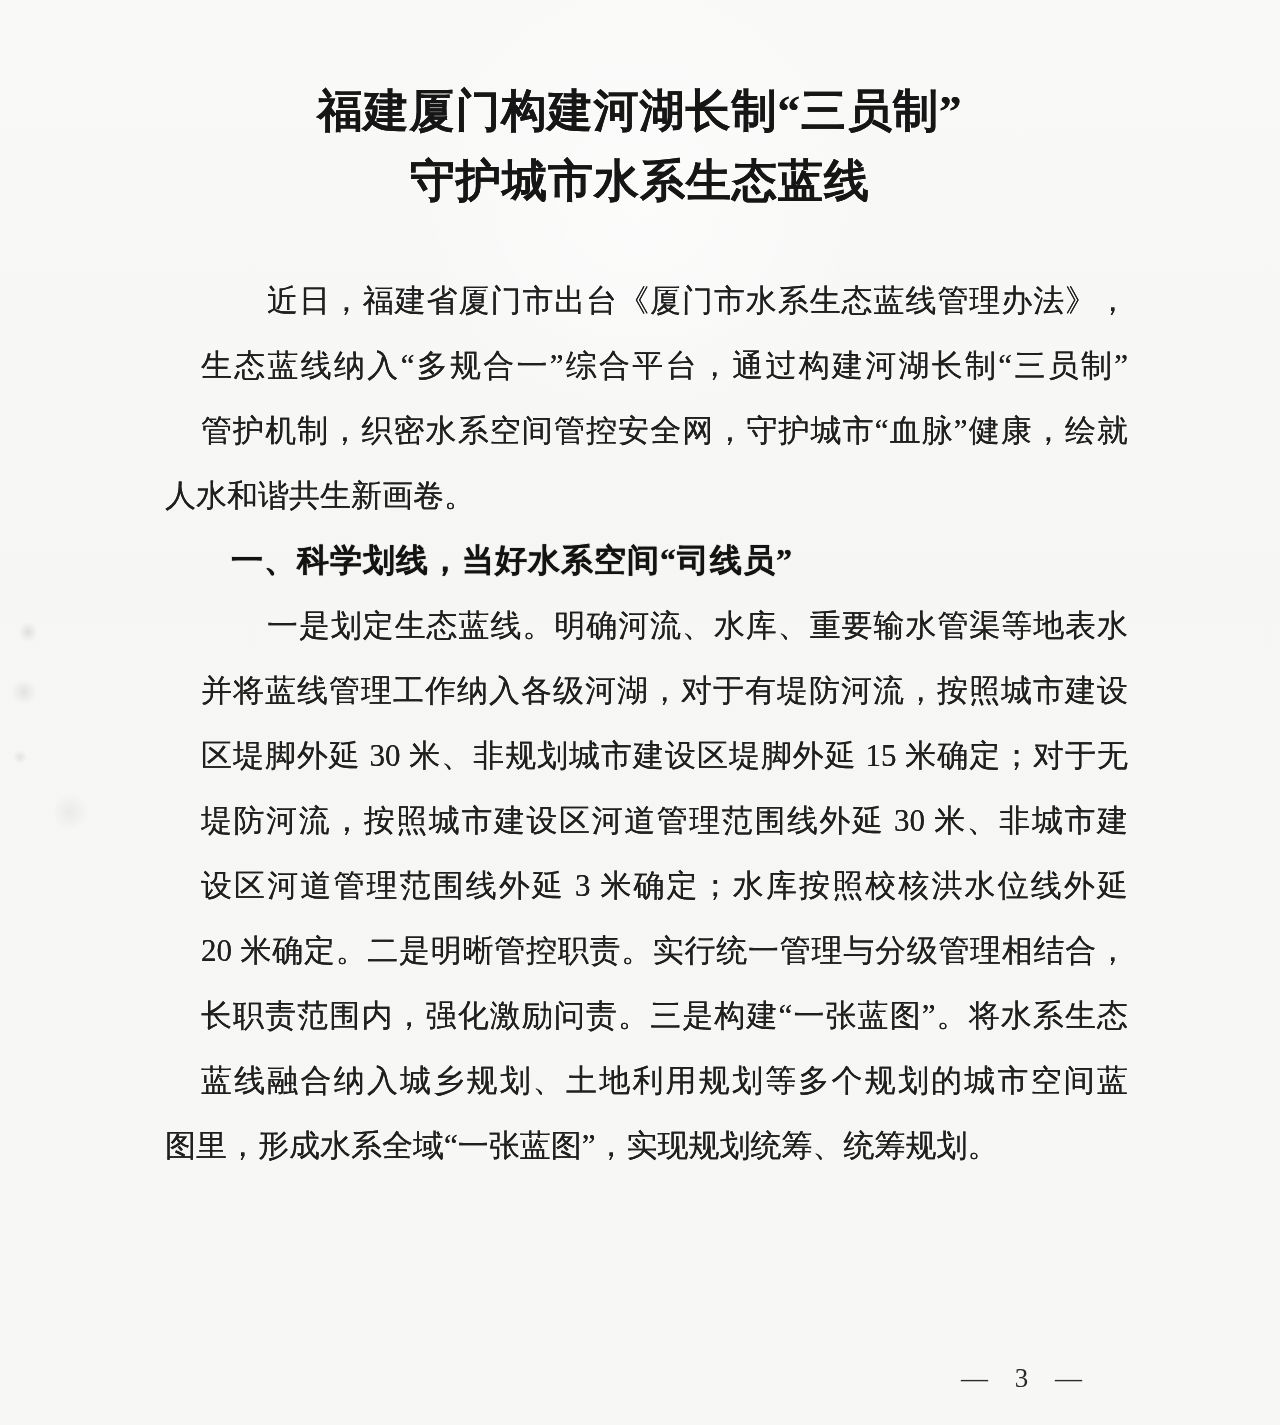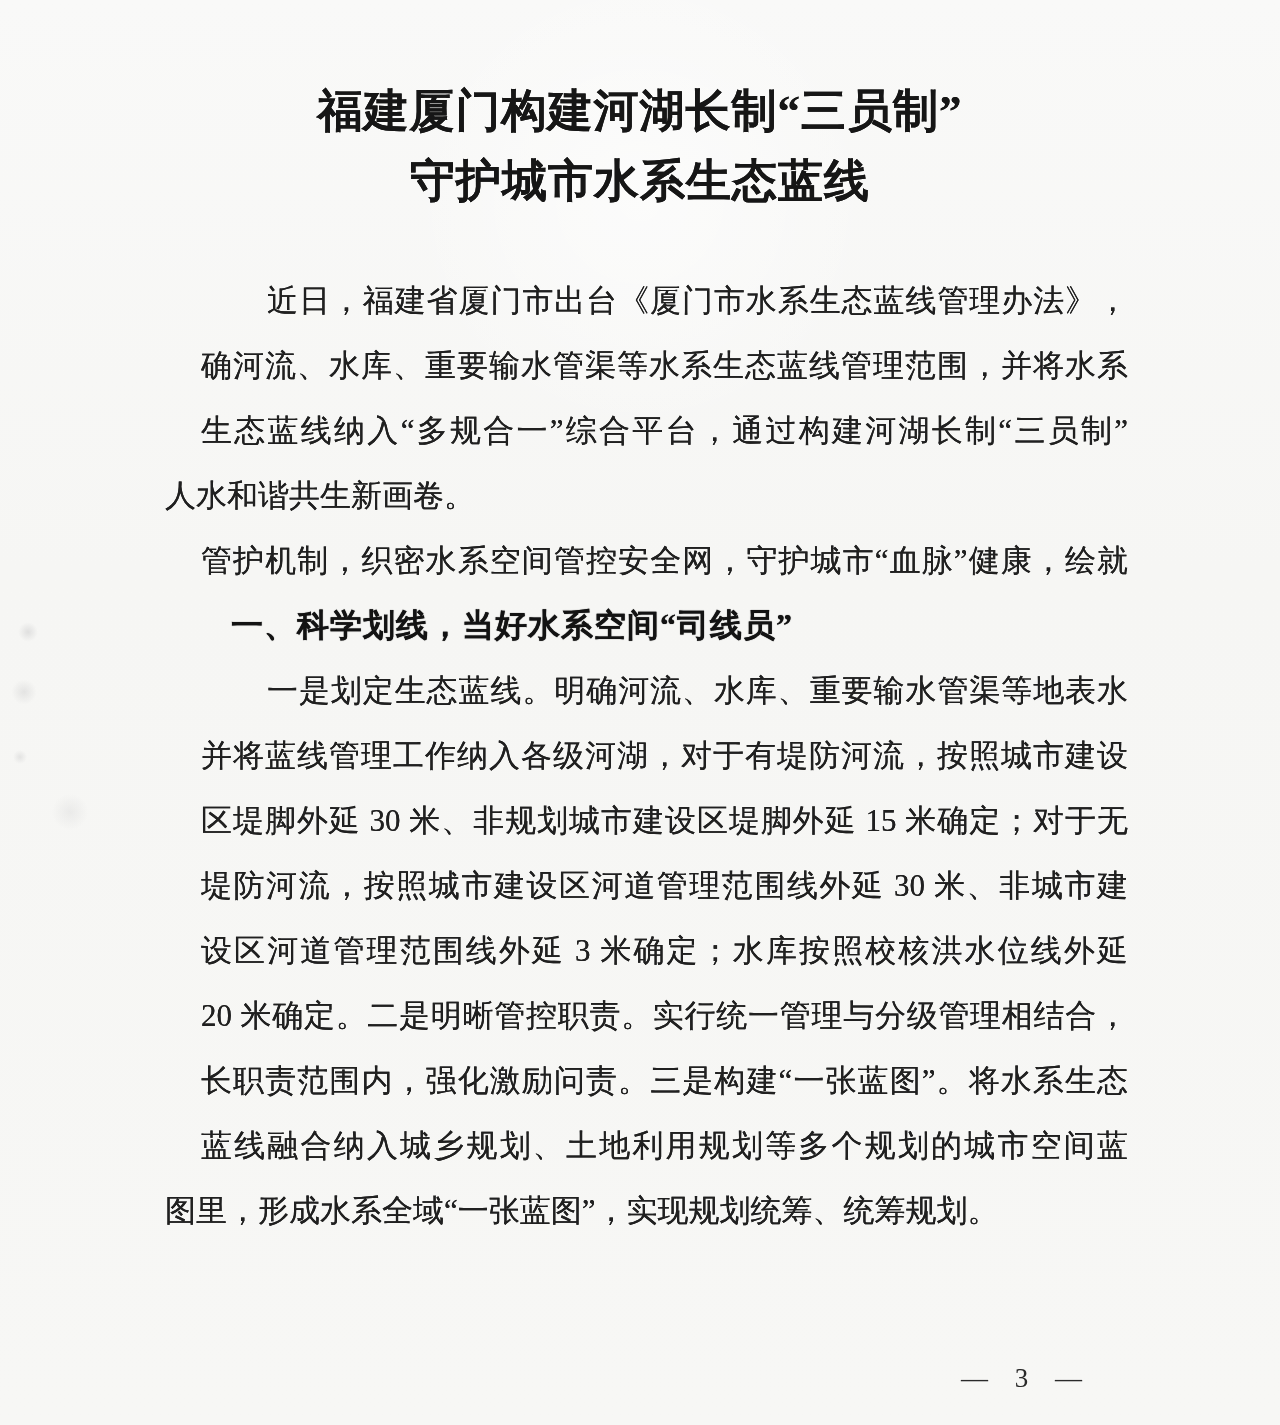--- a/index.html
+++ b/index.html
@@ -91,24 +91,23 @@
 
 <div class="page">
 
   <div class="title-block">
     <div class="title-line">福建厦门构建河湖长制“三员制”</div>
     <div class="title-line">守护城市水系生态蓝线</div>
   </div>
 
   <div class="body-block">
     <div class="bline just indent">近日，福建省厦门市出台《厦门市水系生态蓝线管理办法》，明</div>
-    <div class="bline just">确河流、水库、重要输水管渠等水系生态蓝线管理范围，并将水系</div>
     <div class="bline just">生态蓝线纳入“多规合一”综合平台，通过构建河湖长制“三员制”</div>
+    <div class="bline just">管护机制，织密水系空间管控安全网，守护城市“血脉”健康，绘就</div>
     <div class="bline">人水和谐共生新画卷。</div>
-    <div class="bline just">管护机制，织密水系空间管控安全网，守护城市“血脉”健康，绘就</div>
     <div class="bline heading indent">一、科学划线，当好水系空间“司线员”</div>
     <div class="bline just indent">一是划定生态蓝线。明确河流、水库、重要输水管渠等地表水</div>
     <div class="bline just">并将蓝线管理工作纳入各级河湖，对于有堤防河流，按照城市建设</div>
     <div class="bline just">区堤脚外延 30 米、非规划城市建设区堤脚外延 15 米确定；对于无</div>
     <div class="bline just">堤防河流，按照城市建设区河道管理范围线外延 30 米、非城市建</div>
     <div class="bline just">设区河道管理范围线外延 3 米确定；水库按照校核洪水位线外延</div>
     <div class="bline just">20 米确定。二是明晰管控职责。实行统一管理与分级管理相结合，</div>
     <div class="bline just">长职责范围内，强化激励问责。三是构建“一张蓝图”。将水系生态</div>
     <div class="bline just">蓝线融合纳入城乡规划、土地利用规划等多个规划的城市空间蓝</div>
     <div class="bline">图里，形成水系全域“一张蓝图”，实现规划统筹、统筹规划。</div>

